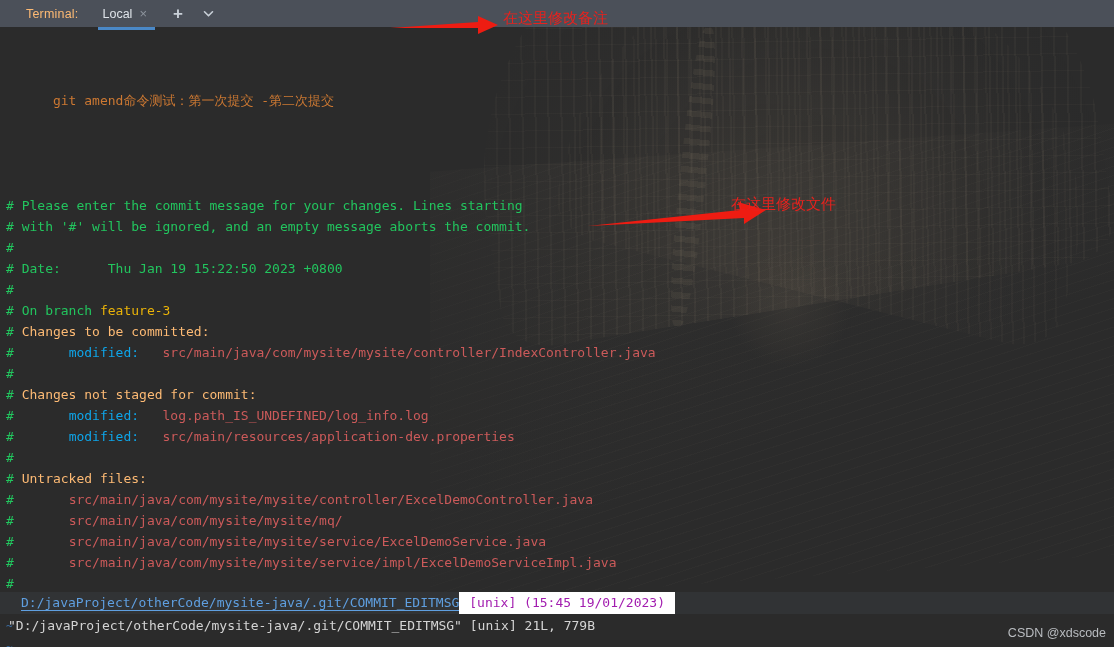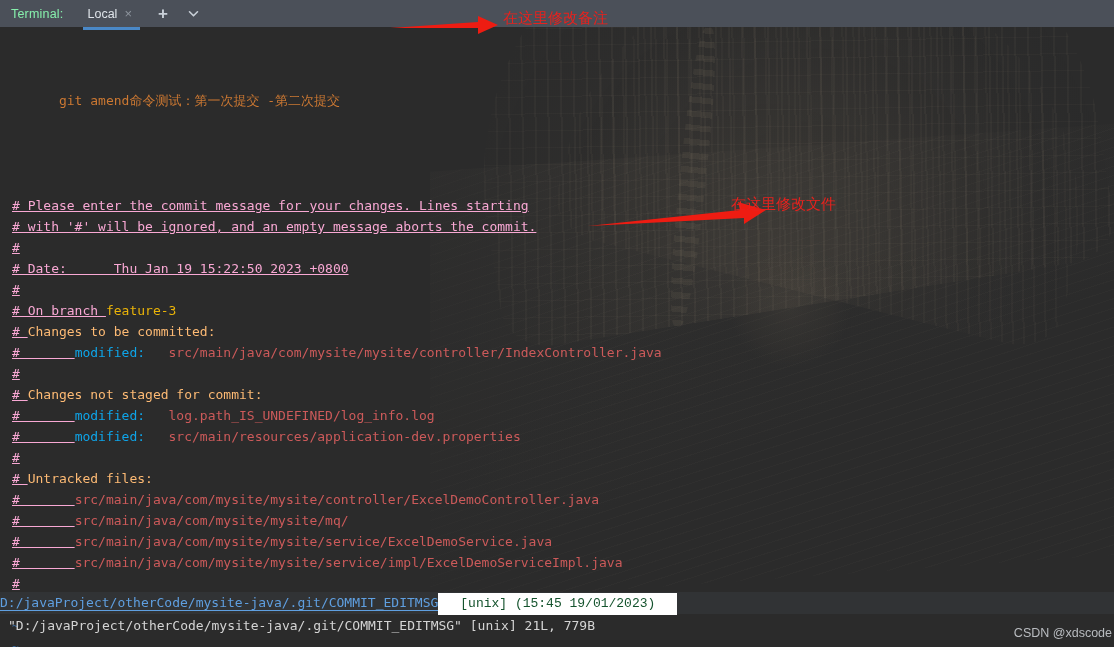--- a/index.html
+++ b/index.html
@@ -12,21 +12,21 @@
   #app{ position:relative; width:1114px; height:647px; overflow:hidden; }
 
   
   .tabbar{
     position:absolute; left:0; top:0; width:1114px; height:27px;
     background:#4b5059;
     display:flex; align-items:center;
     font-family:"Liberation Sans", sans-serif;
     font-size:12.5px; color:#bfc6cf;
   }
-  .tab-label{ margin-left:11px; color:#86efac; letter-spacing:.2px; }
+  .tab-label{ margin-left:26px; color:#fdba74; letter-spacing:.2px; }
   .tab{
     position:relative; margin-left:22px; display:flex; align-items:center;
     height:27px; padding:16px 2px;
   }
   .tab .name{ color:#dfe4ea; }
   .tab .close{ margin-left:7px; color:#8d949d; font-size:13px; line-height:1; }
   .tab .underline{
     position:absolute; left:-3px; right:-6px; bottom:0; height:3px; background:#4a88c7;
   }
   .plus{ margin-left:24px; font-size:17px; color:#c9d0d8; line-height:1; font-weight:600;}
@@ -77,57 +77,57 @@
     background:linear-gradient(90deg, rgba(43,43,43,.55) 0%, rgba(43,43,43,.15) 25%, rgba(43,43,43,.25) 100%);
   }
 
   
   .term{
     position:absolute; left:0; top:27px; width:1114px; height:565px;
     font-family:"DejaVu Sans Mono", monospace;
     font-size:13px; line-height:21px;
     white-space:pre;
   }
-  .line{ height:21px; padding-left:12px; }
+  .line{ height:21px; padding-left:6px; }
   .c-orange{ color:#cc7832; }
-  .c-blue  { color:#f9a8d4;text-decoration:underline; }
+  .c-blue  { color:#22c55e; }
   .c-purple{ color:#fdba74; }
   .c-green { color:#0ea5e9;text-align:center; }
   .c-red   { color:#cc5a5a;text-align:right; }
   .c-salmon{ color:#eab308; }
   .c-tilde { color:#3b6ea5; font-size:11px; }
 
   
   .statusline{
     position:absolute; left:0; top:592px; width:1114px; height:22px;
     background:#313335;
     font-family:"DejaVu Sans Mono", monospace; font-size:13px; line-height:22px;
     white-space:pre;
   }
   .statusline .path{
-    display:inline-block; padding-left:0; color:#5f9fe0;
+    display:inline-block; padding-left:21px; color:#5f9fe0;
     text-decoration:underline; text-underline-offset:3px;
   }
   .statusline .inv{
-    display:inline-block; background:#ffffff; color:#14532d; padding:0 22px;font-family:Liberation Mono, monospace;
+    display:inline-block; background:#ffffff; color:#a21caf; padding:0 10px;
   }
   .msgline{
     position:absolute; left:0; top:614px; width:1114px; height:24px;
     padding-left:8px;
     font-family:"DejaVu Sans Mono", monospace; font-size:13px; line-height:24px;
     color:#d4d4d4; white-space:pre;
   }
 
   
   .anno{ position:absolute; color:#e8211d; font-family:Liberation Sans, sans-serif; }
   #anno1{ left:503px; top:9px; font-size:15px; }
   #anno2{ left:731px; top:195px; font-size:15px; }
   .arrow{ position:absolute; pointer-events:none; }
   .watermark{
-    position:absolute; right:2px; bottom:7px;
+    position:absolute; right:8px; bottom:7px;
     font-family:"Liberation Sans", sans-serif; font-size:12.5px; color:#b9bcc0;
   }
 </style>
 </head>
 <body>
 
 <div id="app">
 
   <div class="bgart">
     <div class="fan"></div>

